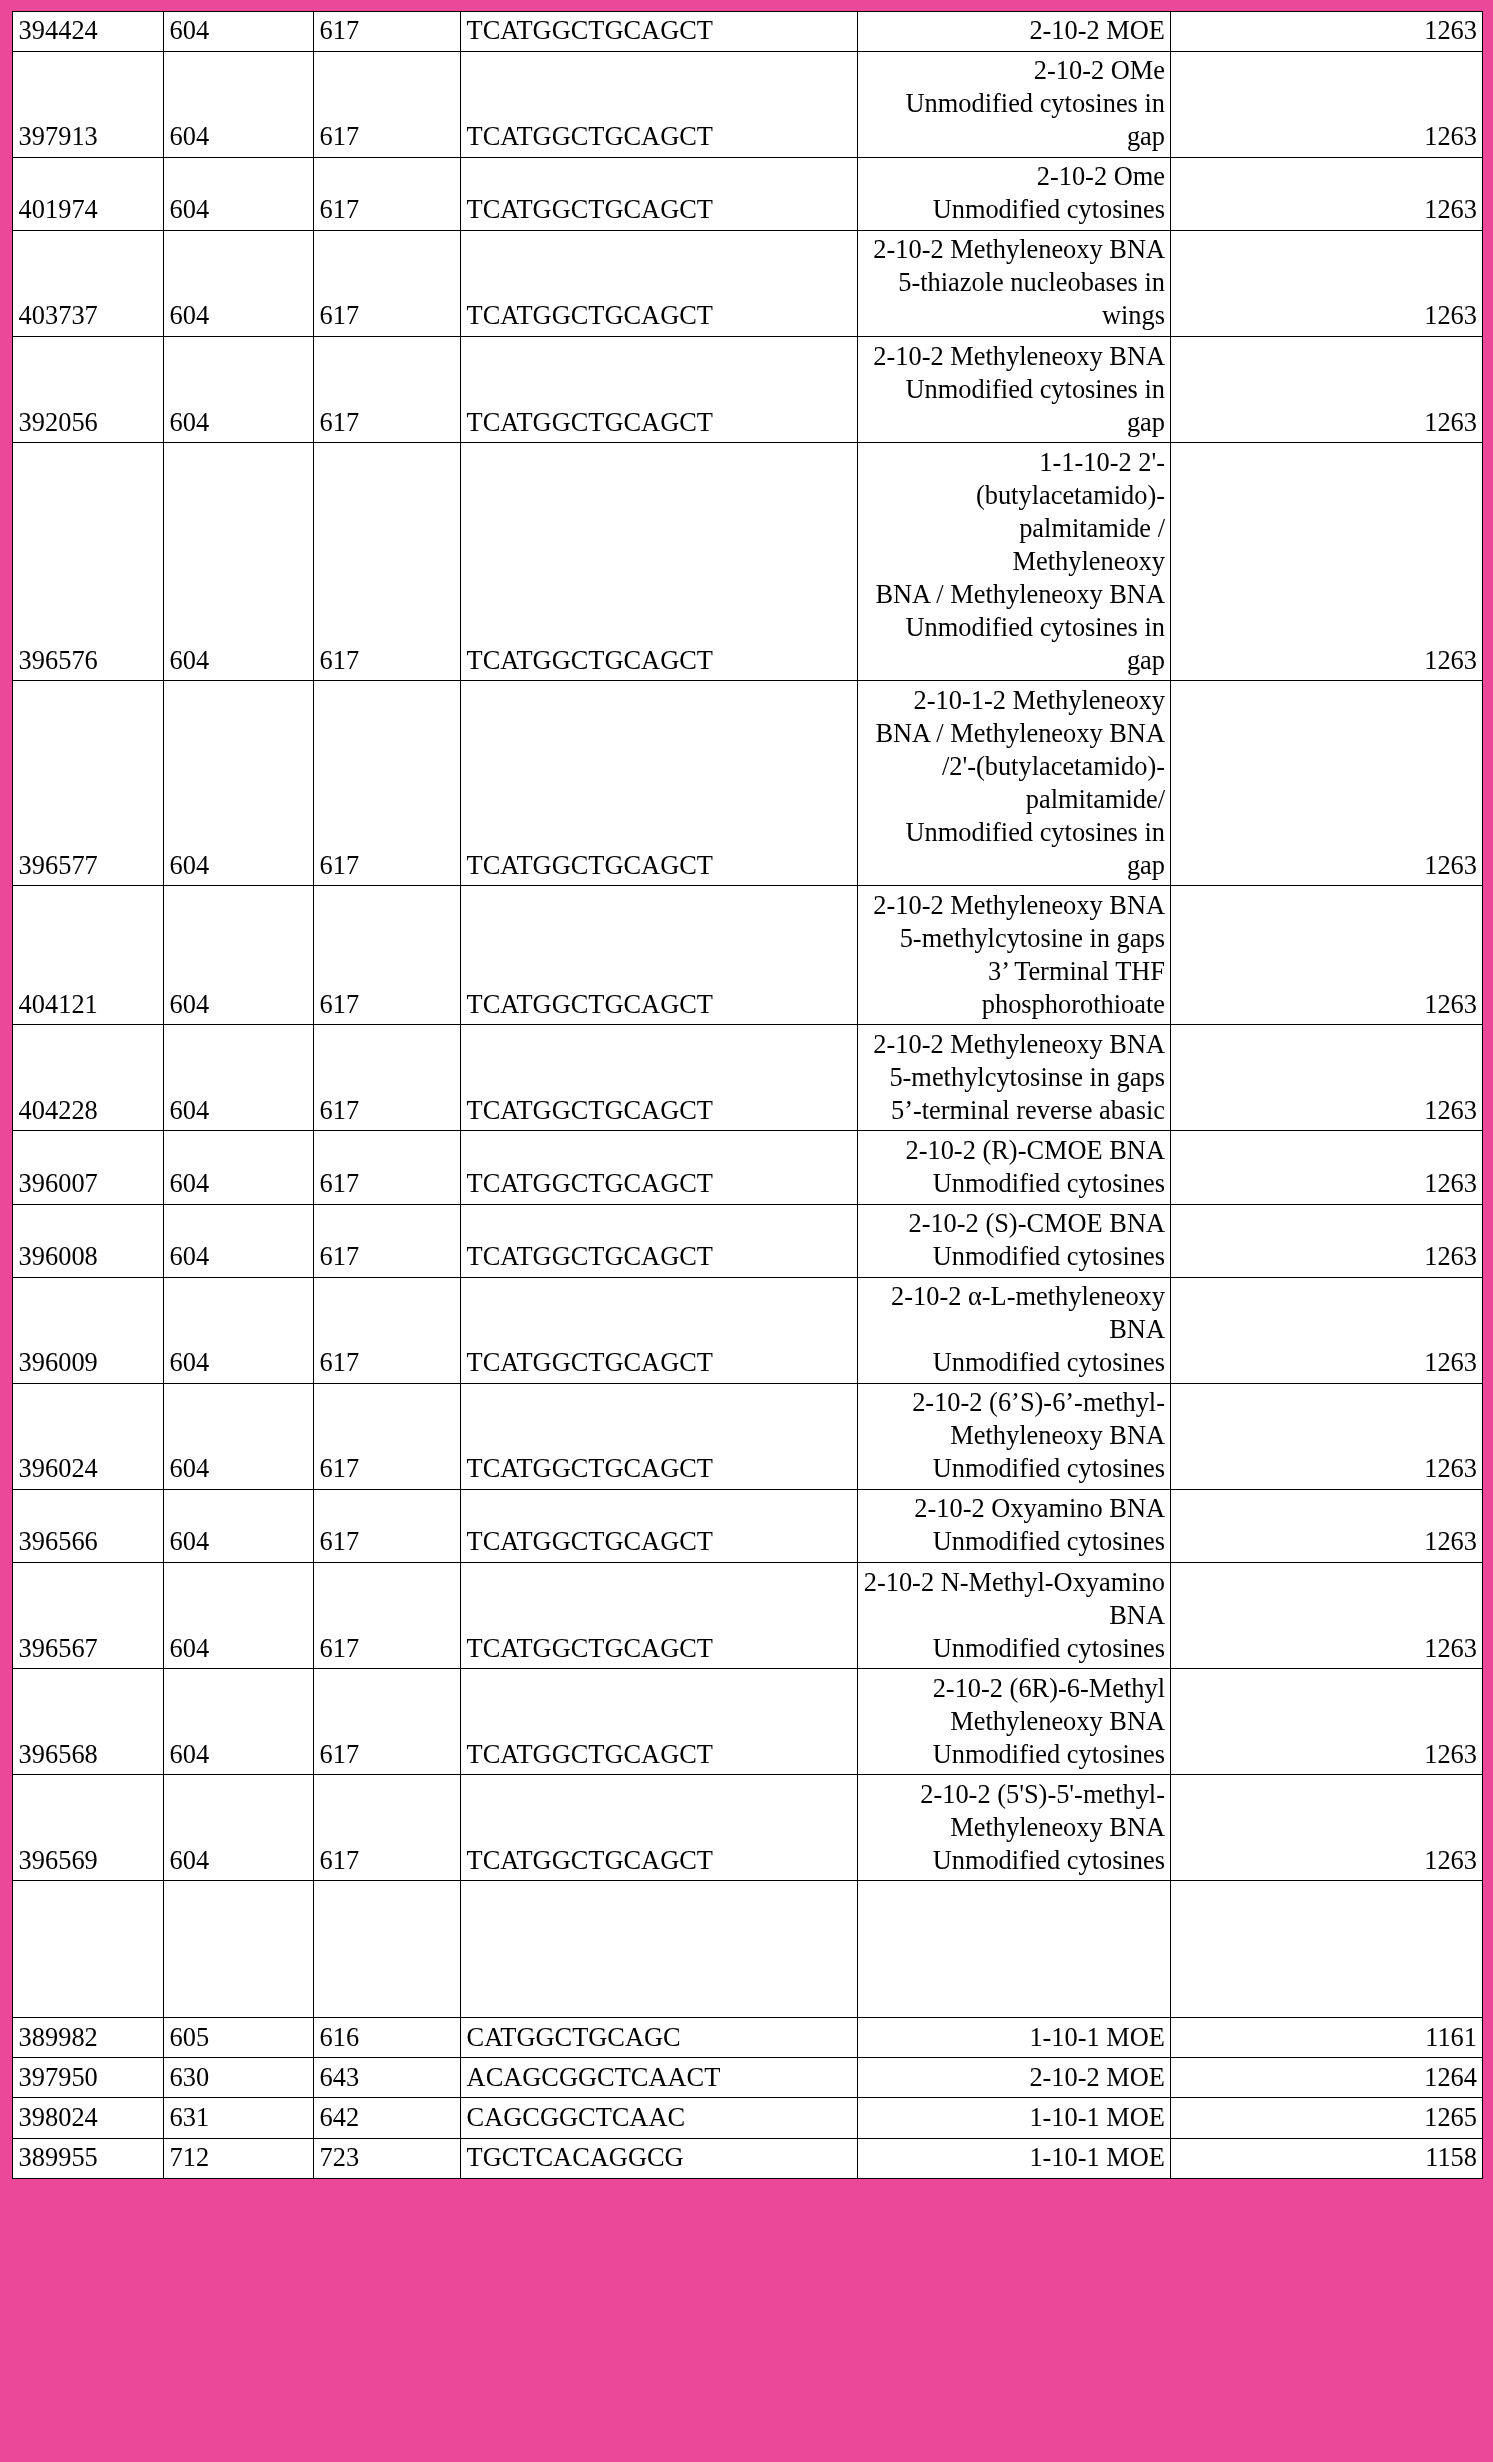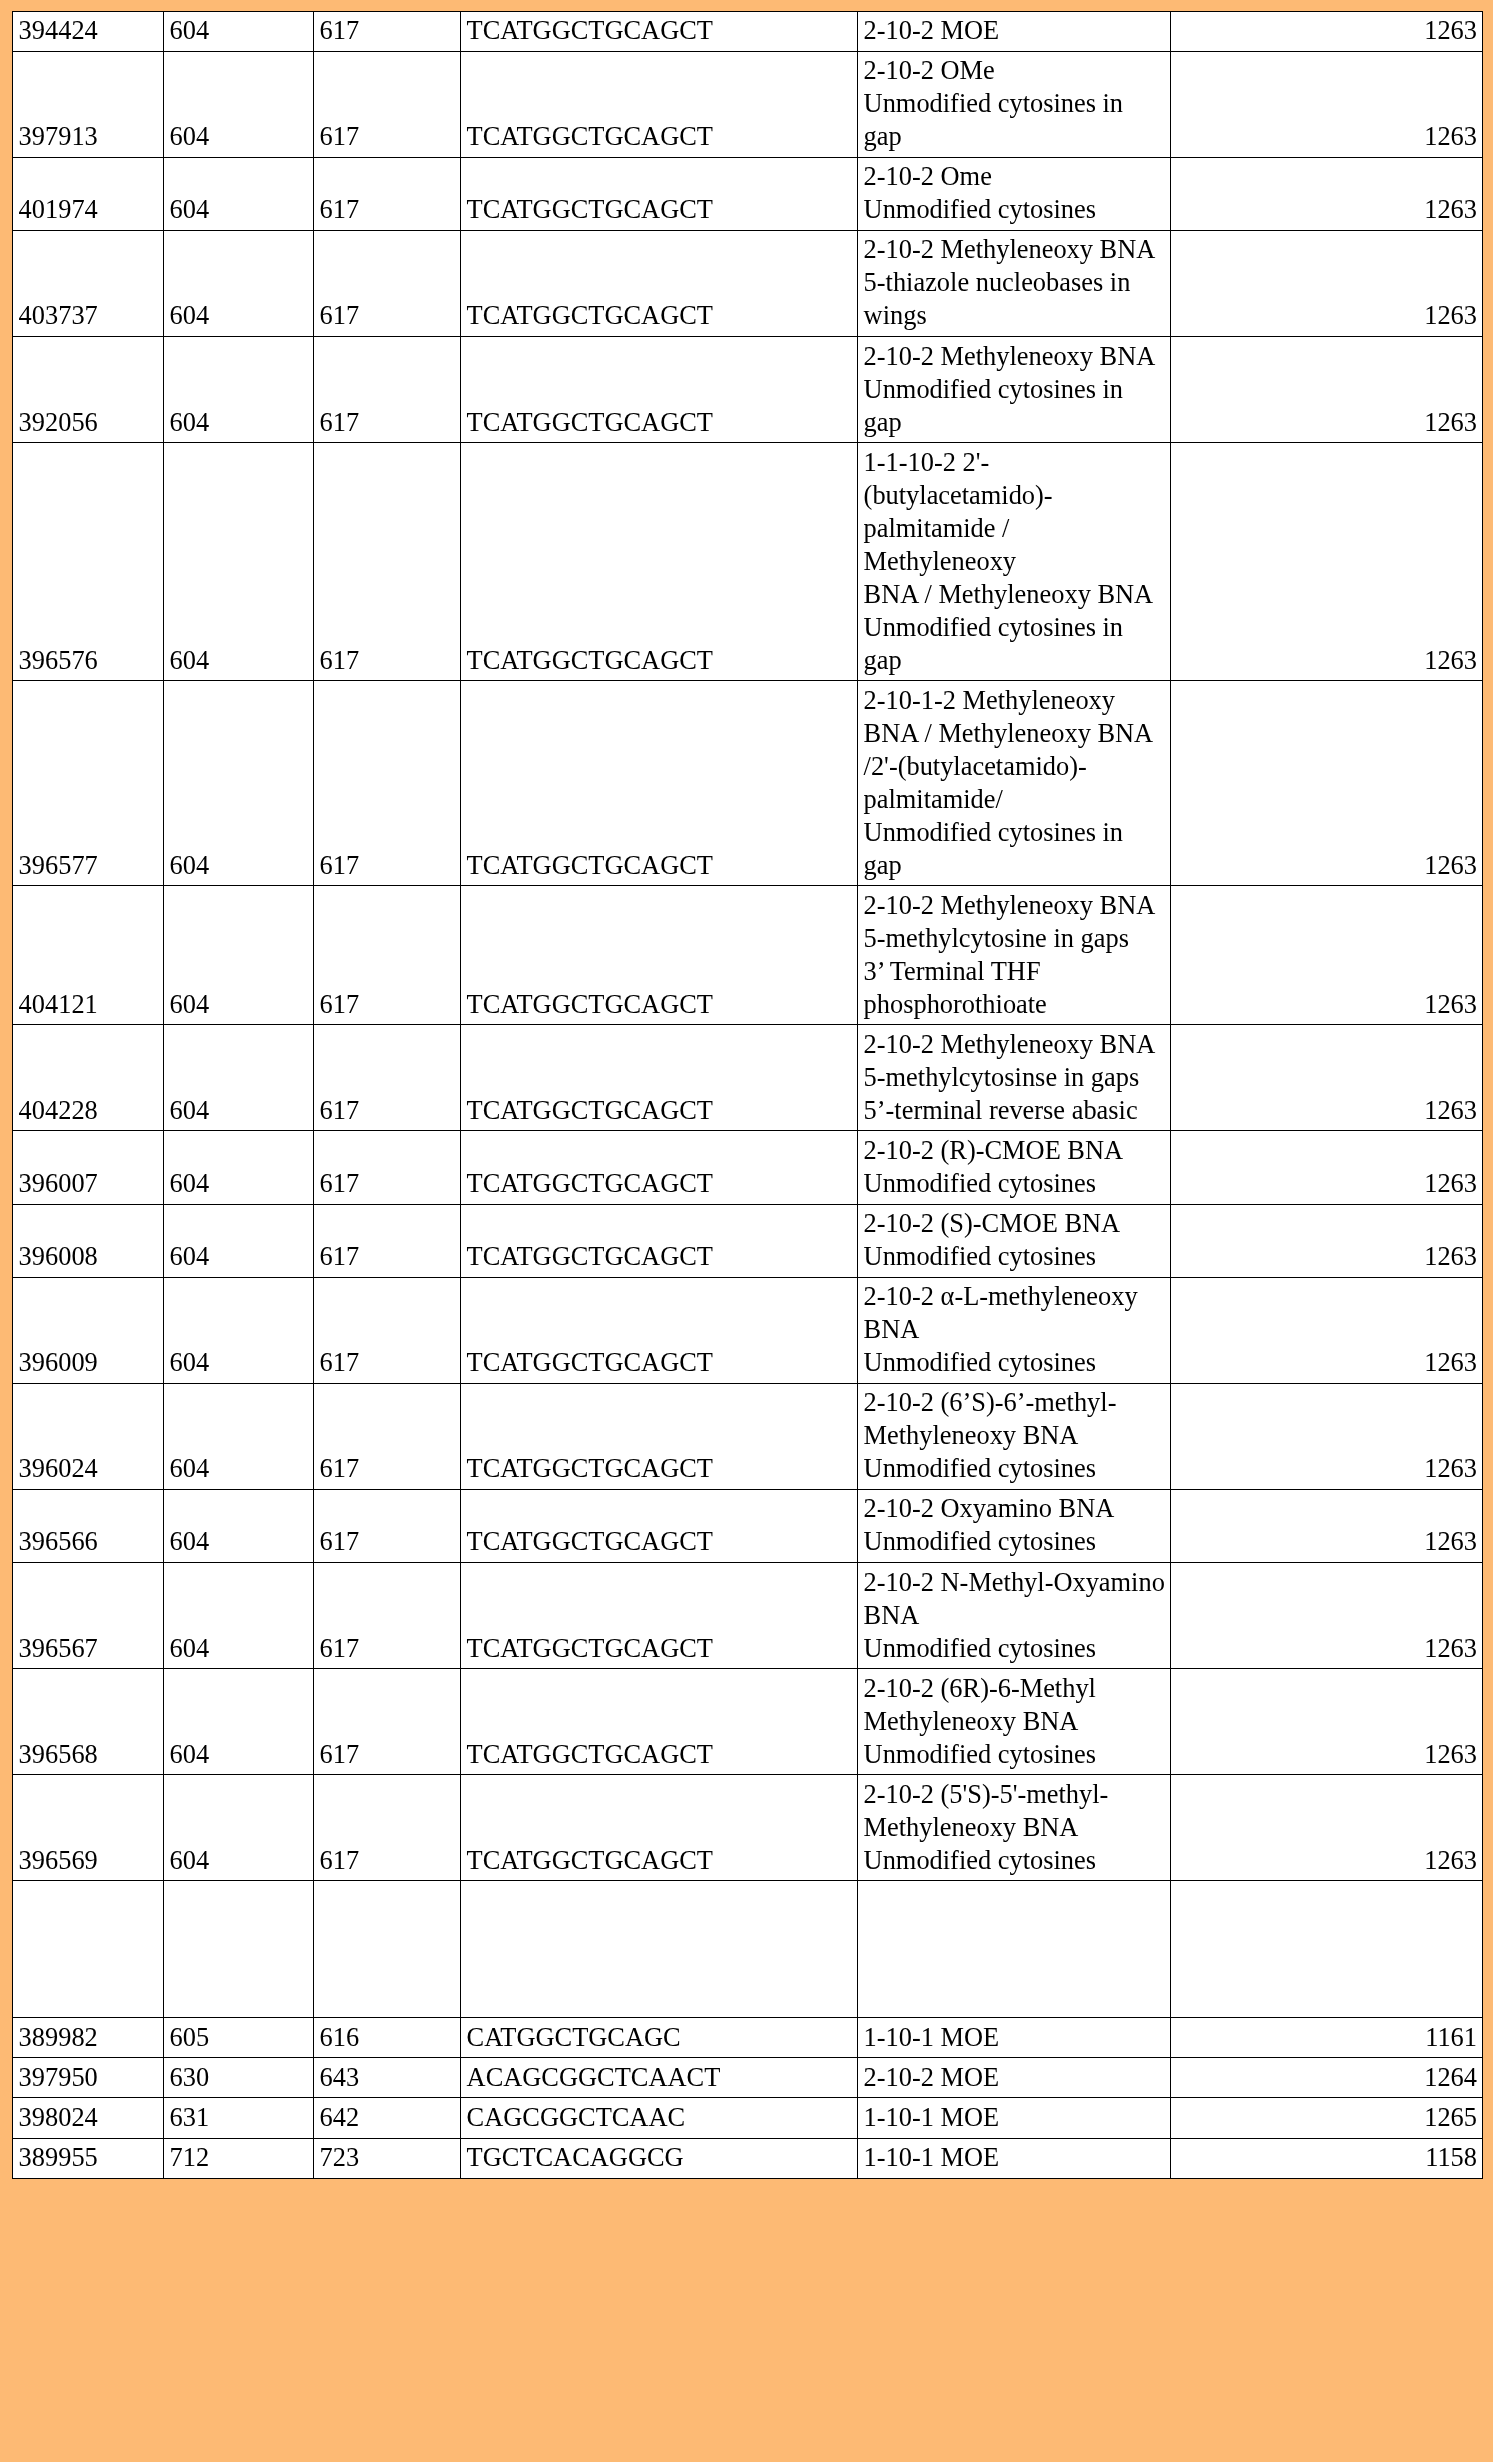--- a/index.html
+++ b/index.html
@@ -12,21 +12,21 @@
     width: 1494px;
     height: 2462px;
     font-family: "Liberation Serif", "DejaVu Serif", serif;
     color: #000000;
     overflow: hidden;
   }
   .page {
     position: relative;
     width: 1494px;
     height: 2462px;
-    background: #fdba74;
+    background: #ec4899;
   }
   table.seq-table {
     position: absolute;
     left: 12.3px;
     top: 10.6px;
     width: 1468px;
     border-collapse: collapse;
     table-layout: fixed;
     background: #ffffff;
   }
@@ -42,21 +42,21 @@
     vertical-align: bottom;
     font-size: 26.4px;
     line-height: 33px;
     padding: 2.6px 5.3px 3.5px 5.3px;
     font-family: "Liberation Serif", "DejaVu Serif", serif;
     white-space: pre-line;
   }
   td.num      { text-align: left; padding-left: 8.8px; }
   td.pos      { text-align: left; padding-left: 8.8px; margin-left: 7px; }
   td.seq      { }
-  td.chem     { text-align: left; padding-left: 8.8px; }
+  td.chem     { text-align: right; padding-left: 8.8px; }
   td.seqid    { text-align: right; padding-left: 8.8px; }
   tr.blank td { height: 130px; }
 </style>
 </head>
 <body>
 
 <div class="page">
   <table class="seq-table">
     <colgroup>
       <col class="c1">

